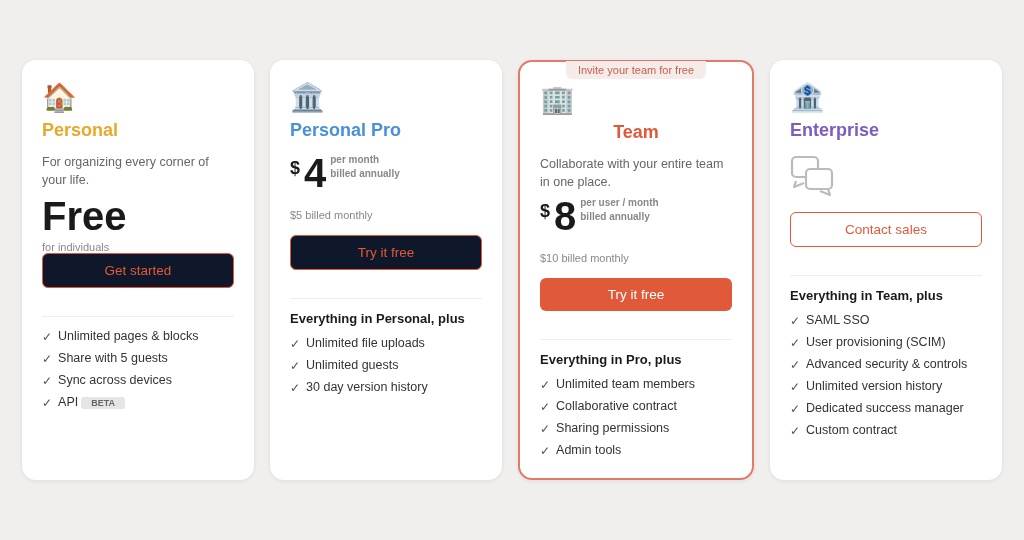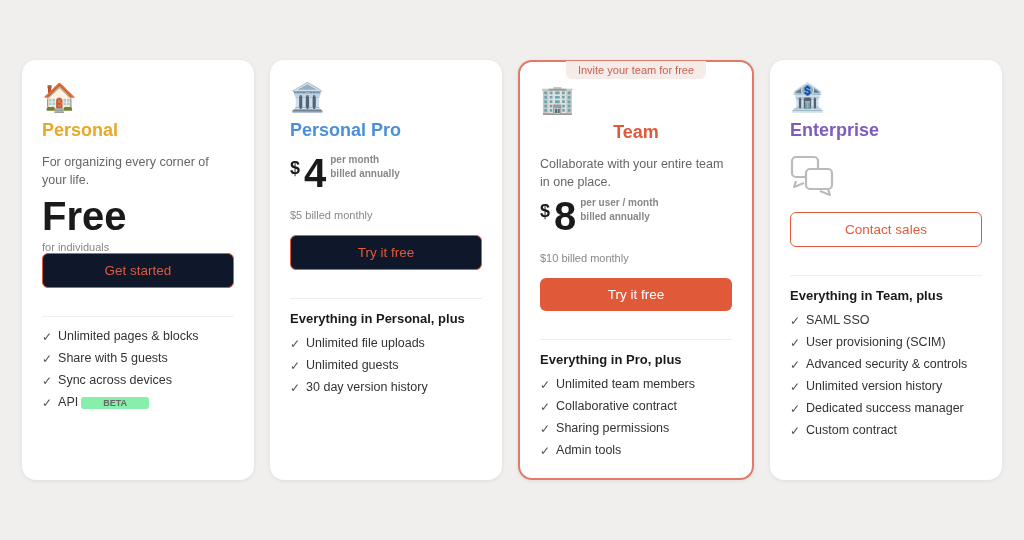--- a/index.html
+++ b/index.html
@@ -153,25 +153,25 @@
       align-items: flex-start;
       gap: 6px;
     }
     .check {
       color: #555;
       font-size: 12px;
       margin-top: 1px;
       flex-shrink: 0;
     }
     .beta-badge {
-      background: #86efac;
+      background: #e5e5e5;
       color: #666;
       font-size: 9px;
       font-weight: 600;
-      padding: 1px 22px;
+      padding: 1px 10px;
       border-radius: 3px;
       text-transform: uppercase;
       margin-left: 3px;
     }
     .enterprise-icon {
       font-size: 28px;
       color: #aaa;
       margin-bottom: 8px;
     }
     .price-free {

